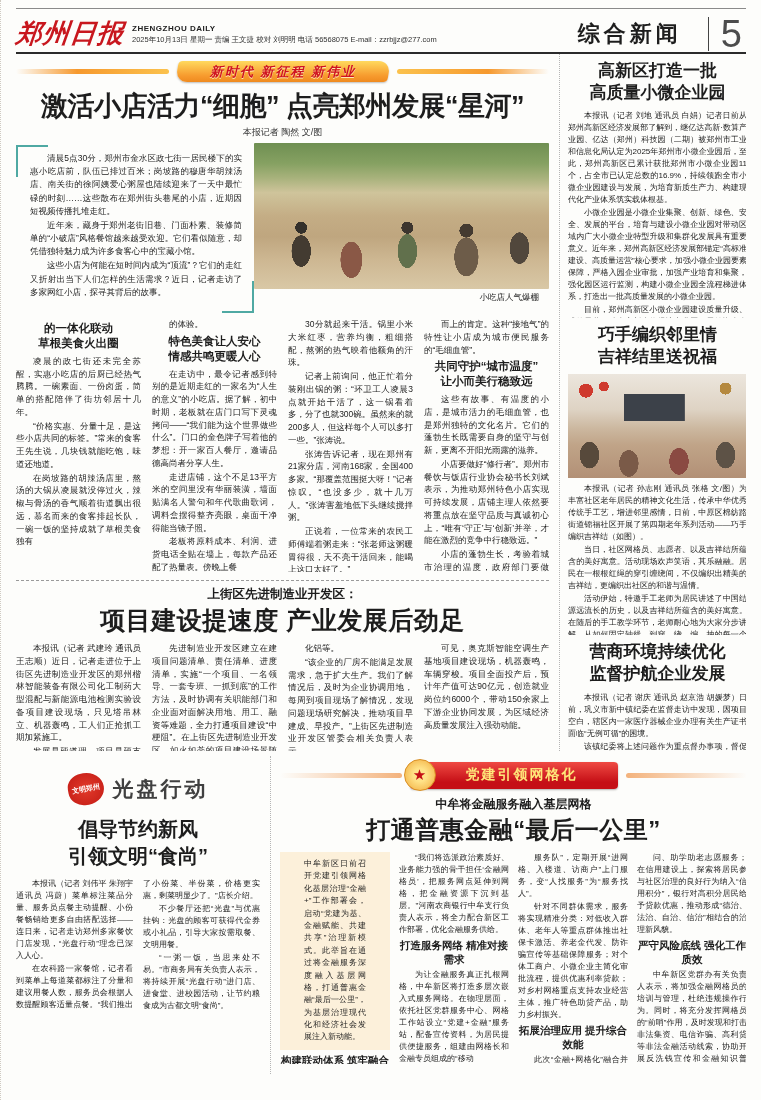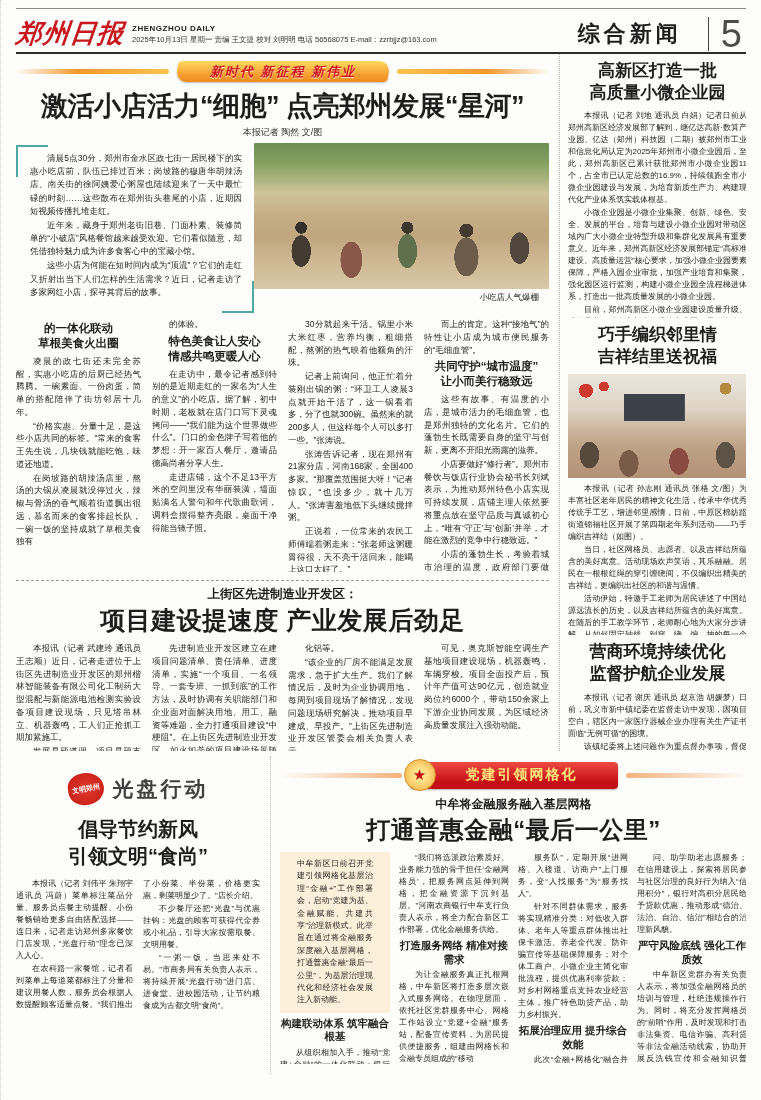--- a/index.html
+++ b/index.html
@@ -130,34 +130,34 @@
     position:absolute; left:-6px; top:-3px; width:32px; height:32px; border-radius:50%;
     background:radial-gradient(#ffe389 30%,#f0a93a); color:#c50f16;
     display:flex; align-items:center; justify-content:center; font-size:15px;
     border:1px solid #d98f23;
   }
   .pb-ribbon span { color:#ffe87a; font-weight:bold; font-size:14px; letter-spacing:2px; padding-left:16px; }
   .pb-kicker { text-align:center; font-size:12px; font-weight:bold; height:18px; margin-top:2px; }
   .pb-headline { text-align:center; font-size:24px; font-weight:bold; height:32px; line-height:32px; letter-spacing:.5px; }
   .pb-cols { display:grid; grid-template-columns:repeat(4,1fr); column-gap:9px; height:212px; overflow:hidden; font-size:8px; line-height:1.5; text-align:justify; margin-top:6px; }
   .pb-cols .pcol { overflow:hidden; }
-  .intro-box { background:#fcf0da; padding:6px 17px; font-size:8px; line-height:1.55; margin-bottom:4px; text-align:justify; }
+  .intro-box { background:#fcf0da; padding:6px 24px; font-size:8px; line-height:1.55; margin-bottom:4px; text-align:justify; }
   .pb-subhead { font-size:10.5px; font-weight:bold; text-align:center; line-height:1.3; margin:3px 0 3px; }
 </style>
 </head>
 <body>
 
 <div class="page">
 
   <div class="masthead-row">
     <div class="mast-left">
       <div class="paper-logo">郑州日报</div>
       <div class="mast-meta">
         <div class="paper-en">ZHENGZHOU DAILY</div>
-        <div class="dateline">2025年10月13日 星期一 责编 王文捷 校对 刘明明 电话 56568075 E-mail：zzrbjjz@163.com</div>
+        <div class="dateline">2025年10月13日 星期一 责编 王文捷 校对 刘明明 电话 56568075 E-mail：zzrbjjz@277.com</div>
       </div>
     </div>
     <div class="mast-right">
       <div class="section-name">综合新闻</div>
       <div class="page-num">5</div>
     </div>
   </div>
 
   <div class="content">
 
@@ -199,20 +199,21 @@
         </div>
         <div class="col">
           <div>
               <p class="para">的体验。</p>
             </div>
           <div class="subhead">特色美食让人安心
 情感共鸣更暖人心</div>
           <div>
               <p class="para">在走访中，最令记者感到特别的是近期走红的一家名为“人生的意义”的小吃店。据了解，初中时期，老板就在店门口写下灵魂拷问——“我们能为这个世界做些什么”。门口的金色牌子写着他的梦想：开一家百人餐厅，邀请品德高尚者分享人生。</p>
               <p class="para">走进店铺，这个不足13平方米的空间里没有华丽装潢，墙面贴满名人警句和年代歌曲歌词，调料盒摆得整齐亮眼，桌面干净得能当镜子照。</p>
+              <p class="para">老板将原料成本、利润、进货电话全贴在墙上，每款产品还配了热量表。傍晚上餐</p>
             </div>
         </div>
         <div class="col">
           <div>
               <p class="para">30分就起来干活。锅里小米大米红枣，营养均衡，粗细搭配，熬粥的热气映着他额角的汗珠。</p>
               <p class="para">记者上前询问，他正忙着分装刚出锅的粥：“环卫工人凌晨3点就开始干活了，这一锅看着多，分了也就300碗。虽然来的就200多人，但这样每个人可以多打一些。”张涛说。</p>
               <p class="para">张涛告诉记者，现在郑州有21家分店，河南168家，全国400多家。“那覆盖范围挺大呀！”记者惊叹。“也没多少，就十几万人。”张涛害羞地低下头继续搅拌粥。</p>
               <p class="para">正说着，一位常来的农民工师傅端着粥走来：“张老师这粥暖胃得很，天不亮干活回来，能喝上这口太好了。”</p>
             </div>
 

